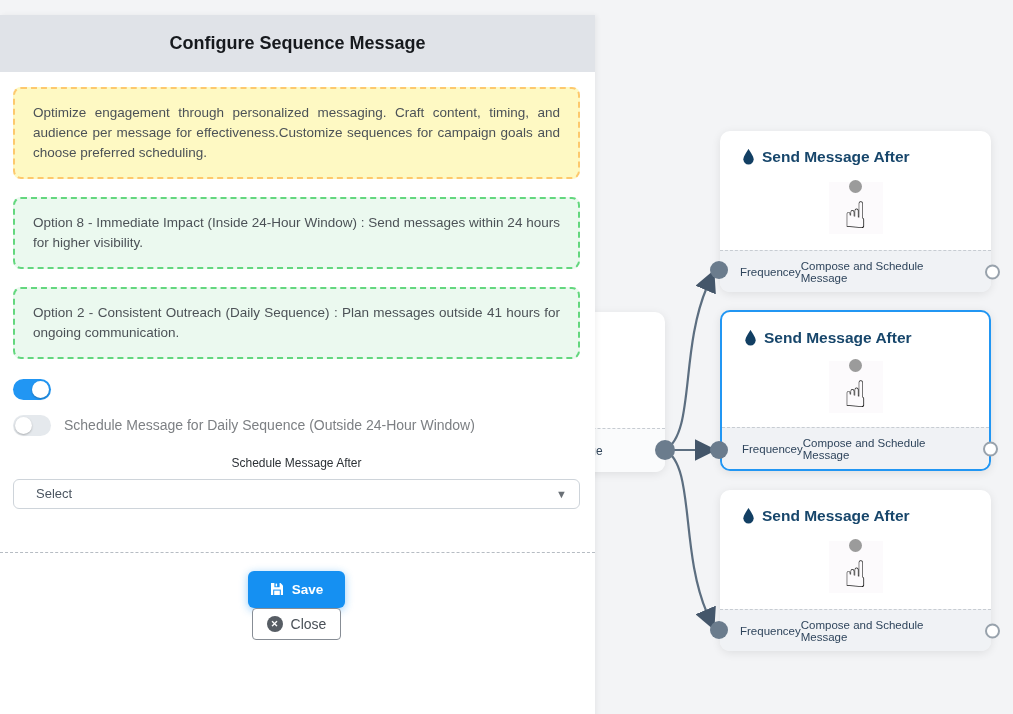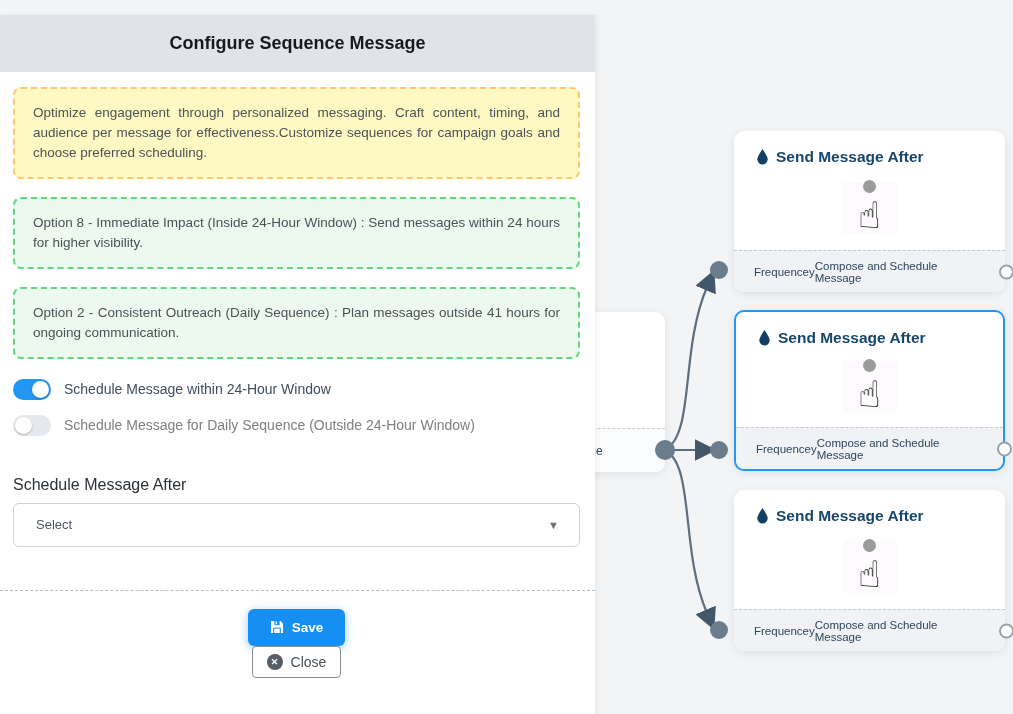--- a/index.html
+++ b/index.html
@@ -26,25 +26,25 @@
     cursor:pointer; flex:0 0 auto; }
   .toggle .knob { position:absolute; top:2px; width:17px; height:17px;
     border-radius:50%; background:#fff; box-shadow:0 1px 2px rgba(0,0,0,.25); }
   .toggle.on  { background:#2196f3; }
   .toggle.on .knob { right:2px; }
   .toggle.off { background:#e5e9ed; }
   .toggle.off .knob { left:2px; }
   .tlabel-strong { font-size:14px; color:#3f4e5e; }
   .tlabel-muted  { font-size:14px; color:#7d8084; }
 
-  .field-label { display:block; margin-top:40px; margin-bottom:9px;
-    font-size:16px; color:#2c3136; }
-  .select { height:44px; border:1px solid #ced4da; border-radius:6px;
+  .field-label { display:block; margin-top:20px; margin-bottom:9px;
+    font-size:12px; color:#2c3136;text-align:center; }
+  .select { height:30px; border:1px solid #ced4da; border-radius:6px;
     background:#fff; display:flex; align-items:center;
-    justify-content:space-between; padding:0 20px 0 22px; cursor:pointer; }
+    justify-content:space-between; padding:0 12px 0 22px; cursor:pointer; }
   .select .value { font-size:13px; color:#4b5560; }
   .select .caret { font-size:11px; color:#6a7076; }
 
   .divider { margin-top:43px; margin-left:-13px; width:calc(100% + 28px);
     border-top:1px dashed #b6bcc3; }
 
   .footer-row { margin-top:18px; display:flex; align-items:center;
     justify-content:space-between;flex-direction:column; }
   .btn-save { display:inline-flex; align-items:center; gap:8px;
     background:#1590f2; border:none; border-radius:6px; padding:11px 22px;
@@ -59,21 +59,21 @@
     color:#fff; font-size:9px; font-weight:bold; display:flex;
     align-items:center; justify-content:center; }
 
   
   .canvas { position:absolute; left:595px; top:0; width:418px; height:714px;
     background:#f3f4f6; overflow:hidden; }
 
   .flow-node { position:absolute; background:#fff; border-radius:10px;
     box-shadow:0 2px 10px rgba(0,0,0,.09); }
 
-  .msg-node { left:139px; width:271px; height:161px; display:flex;
+  .msg-node { left:125px; width:271px; height:161px; display:flex;
     flex-direction:column; cursor:pointer; }
   .msg-node.selected { border:2px solid #2196f3; }
   .node-title { display:flex; align-items:center; gap:7px;
     padding:17px 0 0 22px; font-size:15.5px; font-weight:bold; color:#17466b; }
   .node-body { flex:1; display:flex; align-items:center; justify-content:center; }
   .hand-wrap { position:relative; width:54px; height:52px; background:#fcfafc;
     display:flex; align-items:flex-end; justify-content:center; }
   .hand { font-size:37px; line-height:1; color:#1c1c1c;
     font-family:"DejaVu Sans",sans-serif; }
   .hand-dot { position:absolute; top:-2px; left:20px; width:13px; height:13px;
@@ -107,21 +107,20 @@
     <div class="note yellow">Optimize engagement through personalized messaging. Craft content, timing, and audience per message for effectiveness.Customize sequences for campaign goals and choose preferred scheduling.</div>
 
     <div class="note green">Option 8 - Immediate Impact (Inside 24-Hour Window) : Send messages within 24 hours for higher visibility.</div>
 
     <div class="note green">Option 2 - Consistent Outreach (Daily Sequence) : Plan messages outside 41 hours for ongoing communication.</div>
 
     <div class="toggle-row">
       <div class="toggle on">
         <div class="knob"></div>
       </div>
-      <span class="tlabel-strong">Schedule Message within 24-Hour Window</span>
     </div>
 
     <div class="toggle-row">
       <div class="toggle off">
         <div class="knob"></div>
       </div>
       <span class="tlabel-muted">Schedule Message for Daily Sequence (Outside 24-Hour Window)</span>
     </div>
 
     <label class="field-label">Schedule Message After</label>

